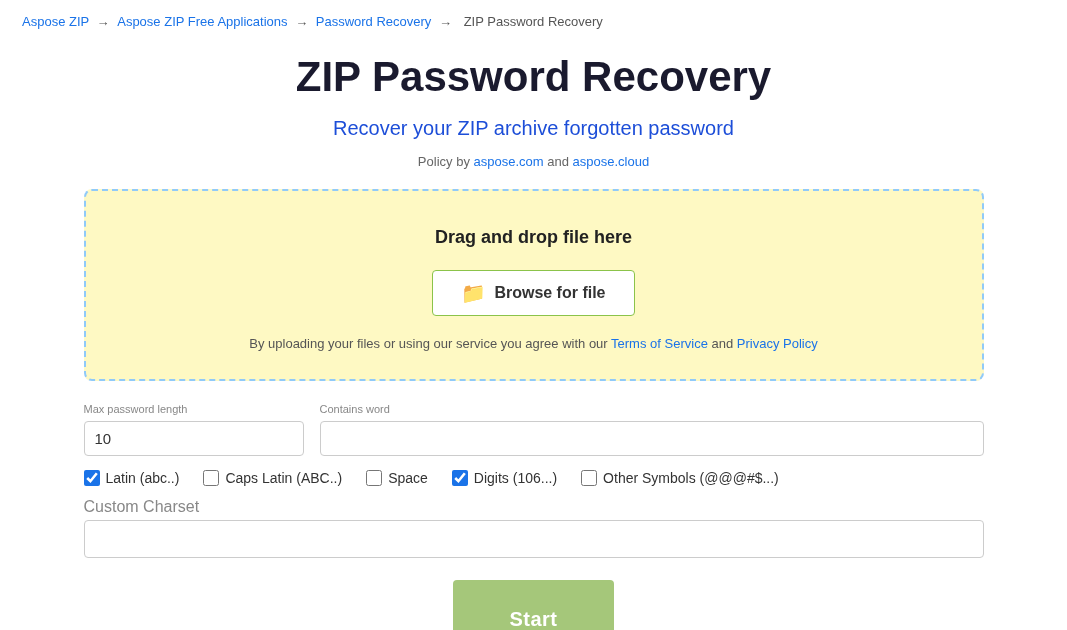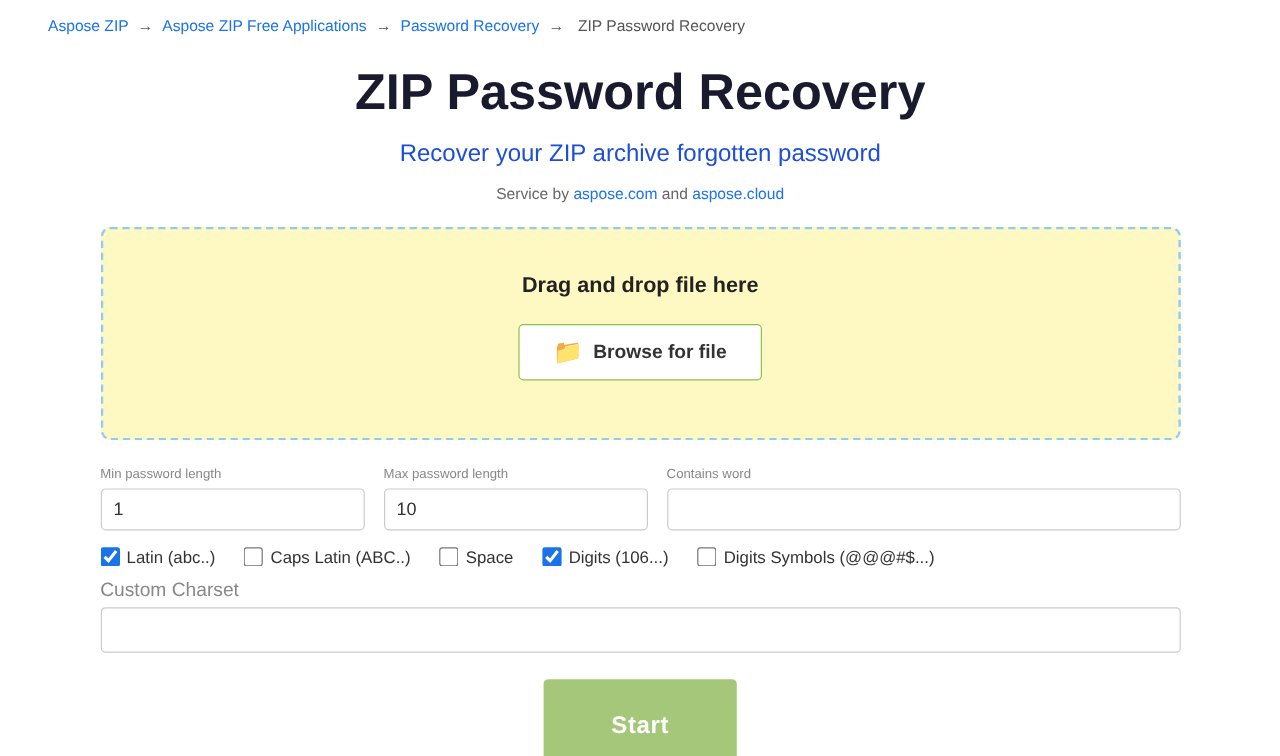--- a/index.html
+++ b/index.html
@@ -4,21 +4,21 @@
   <style>
     * { box-sizing: border-box; margin: 0; padding: 0; }
     body {
       font-family: Arial, sans-serif;
       background: #ffffff;
       color: #333;
       min-height: 630px;
       width: 1067px;
     }
     .breadcrumb {
-      padding: 14px 40px;
+      padding: 14px 22px;
       font-size: 13px;
       color: #555;
     }
     .breadcrumb a {
       color: #1a73e8;
       text-decoration: none;
     }
     .breadcrumb span { color: #555; margin: 0 4px; }
     .main-content {
       max-width: 980px;
@@ -183,36 +183,35 @@
   <span> → </span>
   <a href="#">Password Recovery</a>
   <span> → </span>
   <span>ZIP Password Recovery</span>
 </nav>
 
 <div class="main-content">
   <h1 class="page-title">ZIP Password Recovery</h1>
   <p class="page-subtitle">Recover your ZIP archive forgotten password</p>
   <p class="powered-by">
-    <span>Service by </span><a href="#">aspose.com</a><span> and </span><a href="#">aspose.cloud</a>
+    <span>Policy by </span><a href="#">aspose.com</a><span> and </span><a href="#">aspose.cloud</a>
   </p>
 
   <div class="drop-zone">
     <div class="drop-zone-title">Drag and drop file here</div>
     <button class="browse-btn">
       <span class="folder-icon">📁</span>
       <span>Browse for file</span>
     </button>
+    <div class="upload-notice">
+      <span>By uploading your files or using our service you agree with our </span><a href="#">Terms of Service</a><span> and </span><a href="#">Privacy Policy</a>
+    </div>
   </div>
 
   <div class="fields-row">
-    <div class="field-group min-pwd">
-      <label class="field-label">Min password length</label>
-      <input class="field-input" type="text" value="1" style="">
-    </div>
     <div class="field-group max-pwd">
       <label class="field-label">Max password length</label>
       <input class="field-input" type="text" value="10" style="">
     </div>
     <div class="field-group contains-word">
       <label class="field-label">Contains word</label>
       <input class="field-input" type="text" value="" style="">
     </div>
   </div>
 
@@ -228,21 +227,21 @@
     <label class="checkbox-item">
       <input type="checkbox" style="">
       <span>Space</span>
     </label>
     <label class="checkbox-item">
       <input type="checkbox" checked="" style="">
       <span>Digits (106...)</span>
     </label>
     <label class="checkbox-item">
       <input type="checkbox" style="">
-      <span>Digits Symbols (@@@#$...)</span>
+      <span>Other Symbols (@@@#$...)</span>
     </label>
   </div>
 
   <div class="custom-charset-group">
     <div class="custom-charset-label">Custom Charset</div>
     <input class="custom-charset-input" type="text" value="" style="">
   </div>
 
   <div class="start-btn-wrap">
     <button class="start-btn">Start</button>

